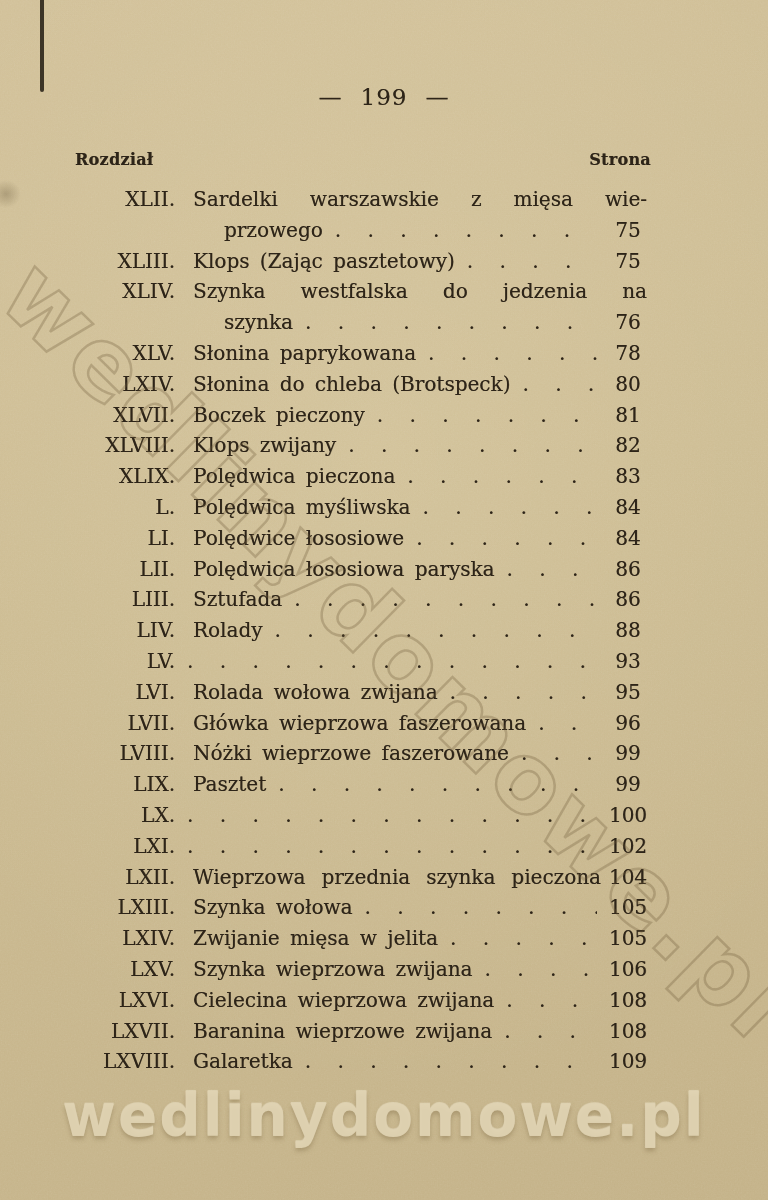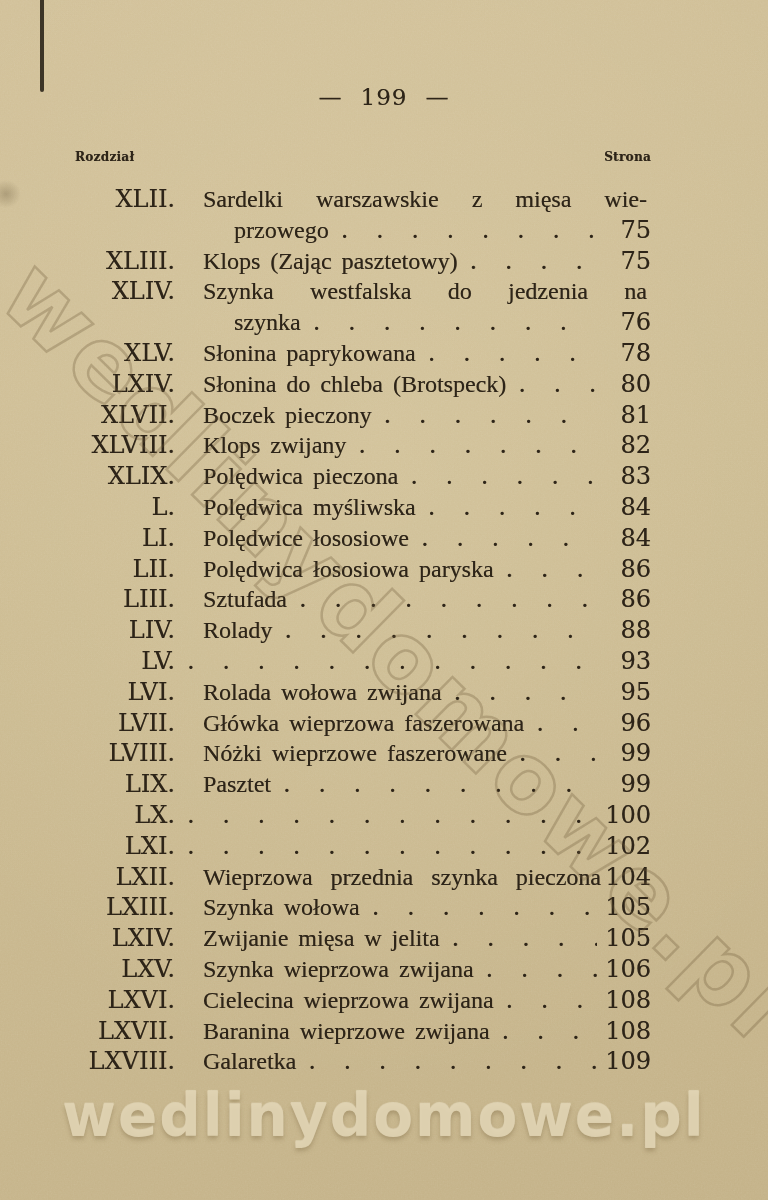--- a/index.html
+++ b/index.html
@@ -16,33 +16,33 @@
   .grain { position:absolute; inset:0; opacity:.13; mix-blend-mode:overlay; pointer-events:none; }
 
   .ink { text-shadow:0.3px 0.4px 0.6px rgba(45,36,24,0.55); }
 
   .header-199 { position:absolute; top:84px; left:0; right:0; text-align:center;
     font-size:23px; letter-spacing:1px; }
   .header-199 .num { margin:0 18px; }
 
   .col-heads { position:absolute; top:150px; left:75px; width:576px;
     display:flex; justify-content:space-between;
-    font-size:12px; font-weight:700; letter-spacing:.3px; }
+    font-size:16px; font-weight:700; letter-spacing:.3px; }
 
   .toc { position:absolute; top:184px; left:75px; width:576px;
-    font-size:24px; line-height:30.8px; }
+    font-size:20px; line-height:30.8px; }
   .trow { display:flex; align-items:baseline; }
   .tnum { flex:none; width:100px; text-align:right; }
-  .ttitle { flex:none; margin-left:28px; word-spacing:4px; white-space:nowrap;font-family:Liberation Serif, serif; }
+  .ttitle { flex:none; margin-left:18px; word-spacing:4px; white-space:nowrap; }
   .ttitle.indent { padding-left:31px; }
   .ttitle.fill { flex:1 1 auto; white-space:normal;
     text-align:justify; text-align-last:justify; margin-right:4px; }
   .tdots { flex:1 1 0; overflow:hidden; white-space:nowrap;
     margin:0 8px 0 12px; word-spacing:20px; }
-  .tpage { flex:none; min-width:46px; text-align:right; }
+  .tpage { flex:none; min-width:46px; text-align:center; }
 
   .wm-diag { position:absolute; left:58px; top:238px; white-space:nowrap;
     transform-origin:0 0; transform:rotate(44.5deg);
     font-family:"DejaVu Sans","Liberation Sans",sans-serif; font-weight:700;
     font-size:96px; letter-spacing:3px;
     color:transparent; -webkit-text-stroke:2.5px rgba(108,90,57,0.30);
     pointer-events:none; }
 
   .wm-bottom { position:absolute; top:1082px; left:0; right:0; text-align:center;
     font-family:"DejaVu Sans","Liberation Sans",sans-serif; font-weight:700;

